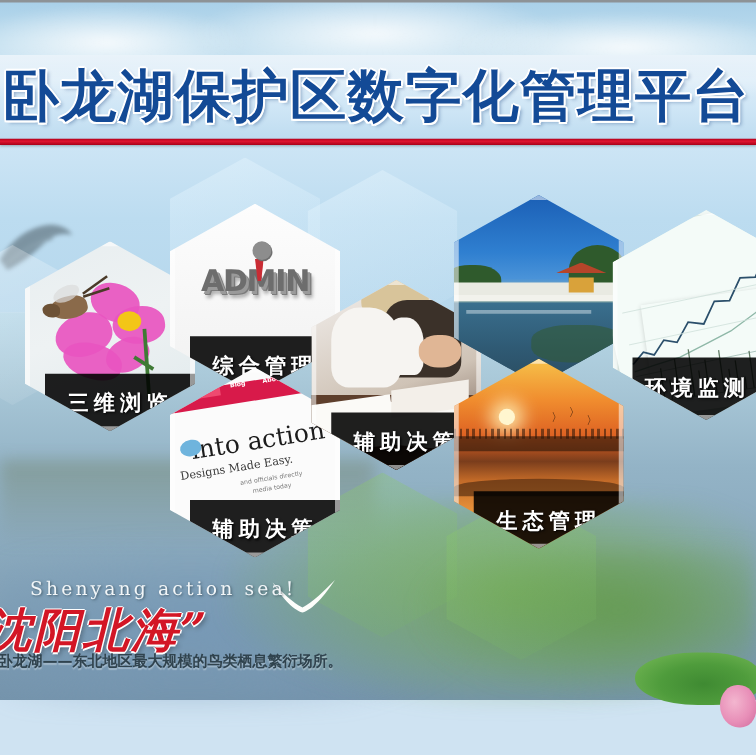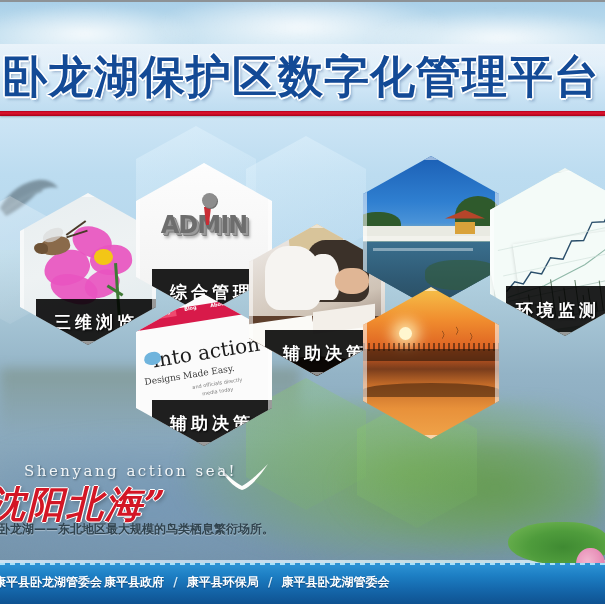--- a/index.html
+++ b/index.html
@@ -348,20 +348,21 @@
     <div class="hex" style="left:363px;top:287px;width:136px;height:152px;">
       <div class="inner art-sunset">
         <div class="sun" style="left:36px;top:40px;width:13px;height:13px;"></div>
         <div class="band" style="left:0;top:62px;width:136px;height:12px;"></div>
         <div class="band" style="left:0;top:96px;width:136px;height:14px;background:rgba(70,36,14,.6);border-radius:50% 50% 0 0;"></div>
         <div class="bird" style="left:78px;top:44px;">〉</div>
         <div class="bird" style="left:92px;top:40px;">〉</div>
         <div class="bird" style="left:106px;top:46px;">〉</div>
         <div style="position:absolute;left:0;top:56px;width:136px;height:8px;background:repeating-linear-gradient(90deg,rgba(40,20,8,.55) 0 2px,rgba(40,20,8,0) 2px 5px);"></div>
       </div>
+      <div class="hexlabel">生态管理</div>
       <div class="ring"></div>
     </div>
 
     <div class="hex" style="left:490px;top:168px;width:150px;height:168px;">
       <div class="inner art-chart">
         <div class="sheet" style="left:-6px;top:6px;width:150px;height:120px;transform:rotate(-12deg);"></div>
         <div class="sheet" style="left:28px;top:66px;width:140px;height:90px;transform:rotate(-8deg);"></div>
         <svg viewBox="0 0 150 120" style="left:2px;top:16px;width:150px;height:120px;transform:rotate(-12deg);">
           <polyline points="6,94 16,86 24,90 34,80 44,84 56,70 68,74 80,58 92,60 104,44 116,46 128,30 140,26" fill="none" stroke="#2b4f6b" stroke-width="1.4"></polyline>
           <polyline points="6,100 24,98 44,96 66,90 88,84 110,74 132,64 144,58" fill="none" stroke="#8fb8a8" stroke-width="1.1"></polyline>
@@ -401,25 +402,14 @@
     <path d="M2 4 C10 12 18 20 26 24 C34 20 44 10 52 2 C44 14 34 26 26 28 C18 26 8 14 2 4 Z" fill="#fdfdfb"></path>
   </svg>
 
   <div class="enslogan">Shenyang action sea!</div>
   <div class="cnslogan">沈阳北海”</div>
   <div class="desc">卧龙湖——东北地区最大规模的鸟类栖息繁衍场所。</div>
 
   <div class="lotusleaf"></div>
   <div class="lotusbud"></div>
 
-  <div class="footer">
-    <div class="dash"></div>
-    <div class="ftxt f1">康平县卧龙湖管委会</div>
-    <div class="ftxt f2">
-      <span>康平县政府</span>
-      <span class="fsep">/</span>
-      <span>康平县环保局</span>
-      <span class="fsep">/</span>
-      <span>康平县卧龙湖管委会</span>
-    </div>
-  </div>
 
 </div>
 
 </body></html>

